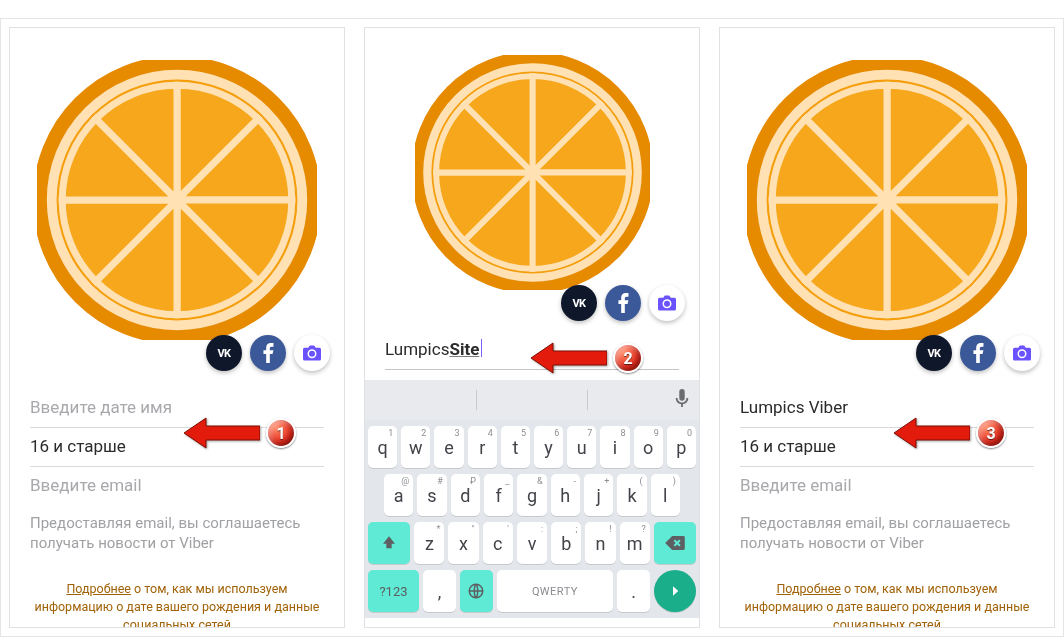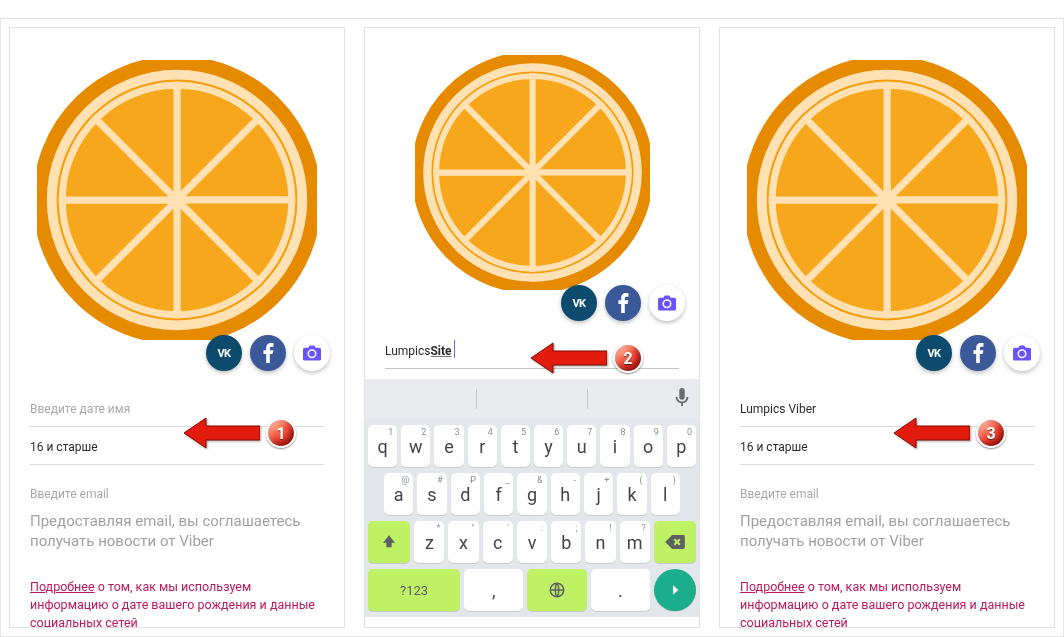--- a/index.html
+++ b/index.html
@@ -55,48 +55,49 @@
     position:absolute; right:14px; bottom:-18px;
     display:flex; gap:8px; align-items:center;
     z-index:4;
   }
   .chip {
     width:36px; height:36px; border-radius:50%;
     display:flex; align-items:center; justify-content:center;
     box-shadow:0 2px 4px rgba(0,0,0,.25);
     cursor:pointer;
   }
-  .chip.vk { background:#0c4a6e; color:#fff; font-weight:700; font-size:11px; letter-spacing:-0.5px;}
+  .chip.vk { background:#0f172a; color:#fff; font-weight:700; font-size:11px; letter-spacing:-0.5px;}
   .chip.fb { background:#3b5998; color:#fff; }
   .chip.cam { background:#fff; color:#6b52ff; }
   .chip svg { display:block; }
   
   .form {
     padding: 36px 20px 0 20px;
   }
   .form.tight { padding-top:28px; }
   .field {
     border-bottom:1px solid #d9d9de;
     padding:8px 0 10px 0;
-    font-size:12px;
+    font-size:17px;
     color:#2b2b2b;
     min-height:38px;
-    display:flex; align-items:flex-end;
+    display:flex; align-items:flex-start;
   }
   .field.placeholder { color:#a8a9ad; }
   .field .cursor {
     width:1px; height:18px; background:#7a5cff; margin-left:2px;
   }
   .hint {
     font-size:15px; line-height:1.35; color:#a0a1a5;
     padding:8px 0 12px 0;
   }
   .footer-note {
-    font-size:12.5px; line-height:1.45; color:#be185d;
+    font-size:12.5px; line-height:1.45; color:#a16207;
     padding-top:14px;
+    text-align:center;
   }
   .footer-note .ul { text-decoration:underline; }
   
   .typed-ul { text-decoration: underline; text-decoration-color:#7c7c82;font-weight:bold; }
   
   .kbd-suggest {
     margin-top:10px;
     height:40px;
     background:#e8eaed;
     display:flex; align-items:center;
@@ -116,21 +117,21 @@
     border-radius:5px;
     height:42px;
     box-shadow:0 1px 0 rgba(0,0,0,.12);
     display:flex; align-items:center; justify-content:center;
     font-size:18px; color:#424449;
     position:relative;
     cursor:pointer;
     min-width:0;
   }
   .key .sup { position:absolute; top:2px; right:4px; font-size:9px; color:#8c8e93; }
-  .key.ctrl { background:#bef264; color:#5d5f63; font-size:13px; }
+  .key.ctrl { background:#5eead4; color:#5d5f63; font-size:13px; }
   .key.ctrl svg { display:block; }
   .key.space { flex:3.2; font-size:11px; color:#8a8c90; letter-spacing:0.5px; }
   .key.enter {
     background:#1aae8b; color:#fff; border-radius:50%; width:42px; flex:none;
   }
   .key.shift, .key.bksp { flex:1.4; }
   .krow.r2 { padding:0 16px; }
   
   .callout {
     position:absolute;
@@ -341,20 +342,21 @@
     </div>
     <div class="krow" style="margin-bottom:0">
       <div class="key ctrl" style="flex:1.4">?123</div>
       <div class="key" style="flex:.9">,</div>
       <div class="key ctrl" style="flex:.9">
         <svg width="18" height="18" viewBox="0 0 24 24">
               <circle cx="12" cy="12" r="9" fill="none" stroke="#5d5f63" stroke-width="2"></circle>
               <path fill="none" stroke="#5d5f63" stroke-width="2" d="M3 12h18M12 3c3 3 3 15 0 18M12 3c-3 3-3 15 0 18"></path>
             </svg>
       </div>
+      <div class="key space">QWERTY</div>
       <div class="key" style="flex:.9">.</div>
       <div class="key enter">
         <svg width="16" height="16" viewBox="0 0 24 24">
               <path fill="#fff" d="M9 5l8 7-8 7z"></path>
             </svg>
       </div>
     </div>
   </div>
 
   <div class="callout" style="left:164px; top:313px;">

